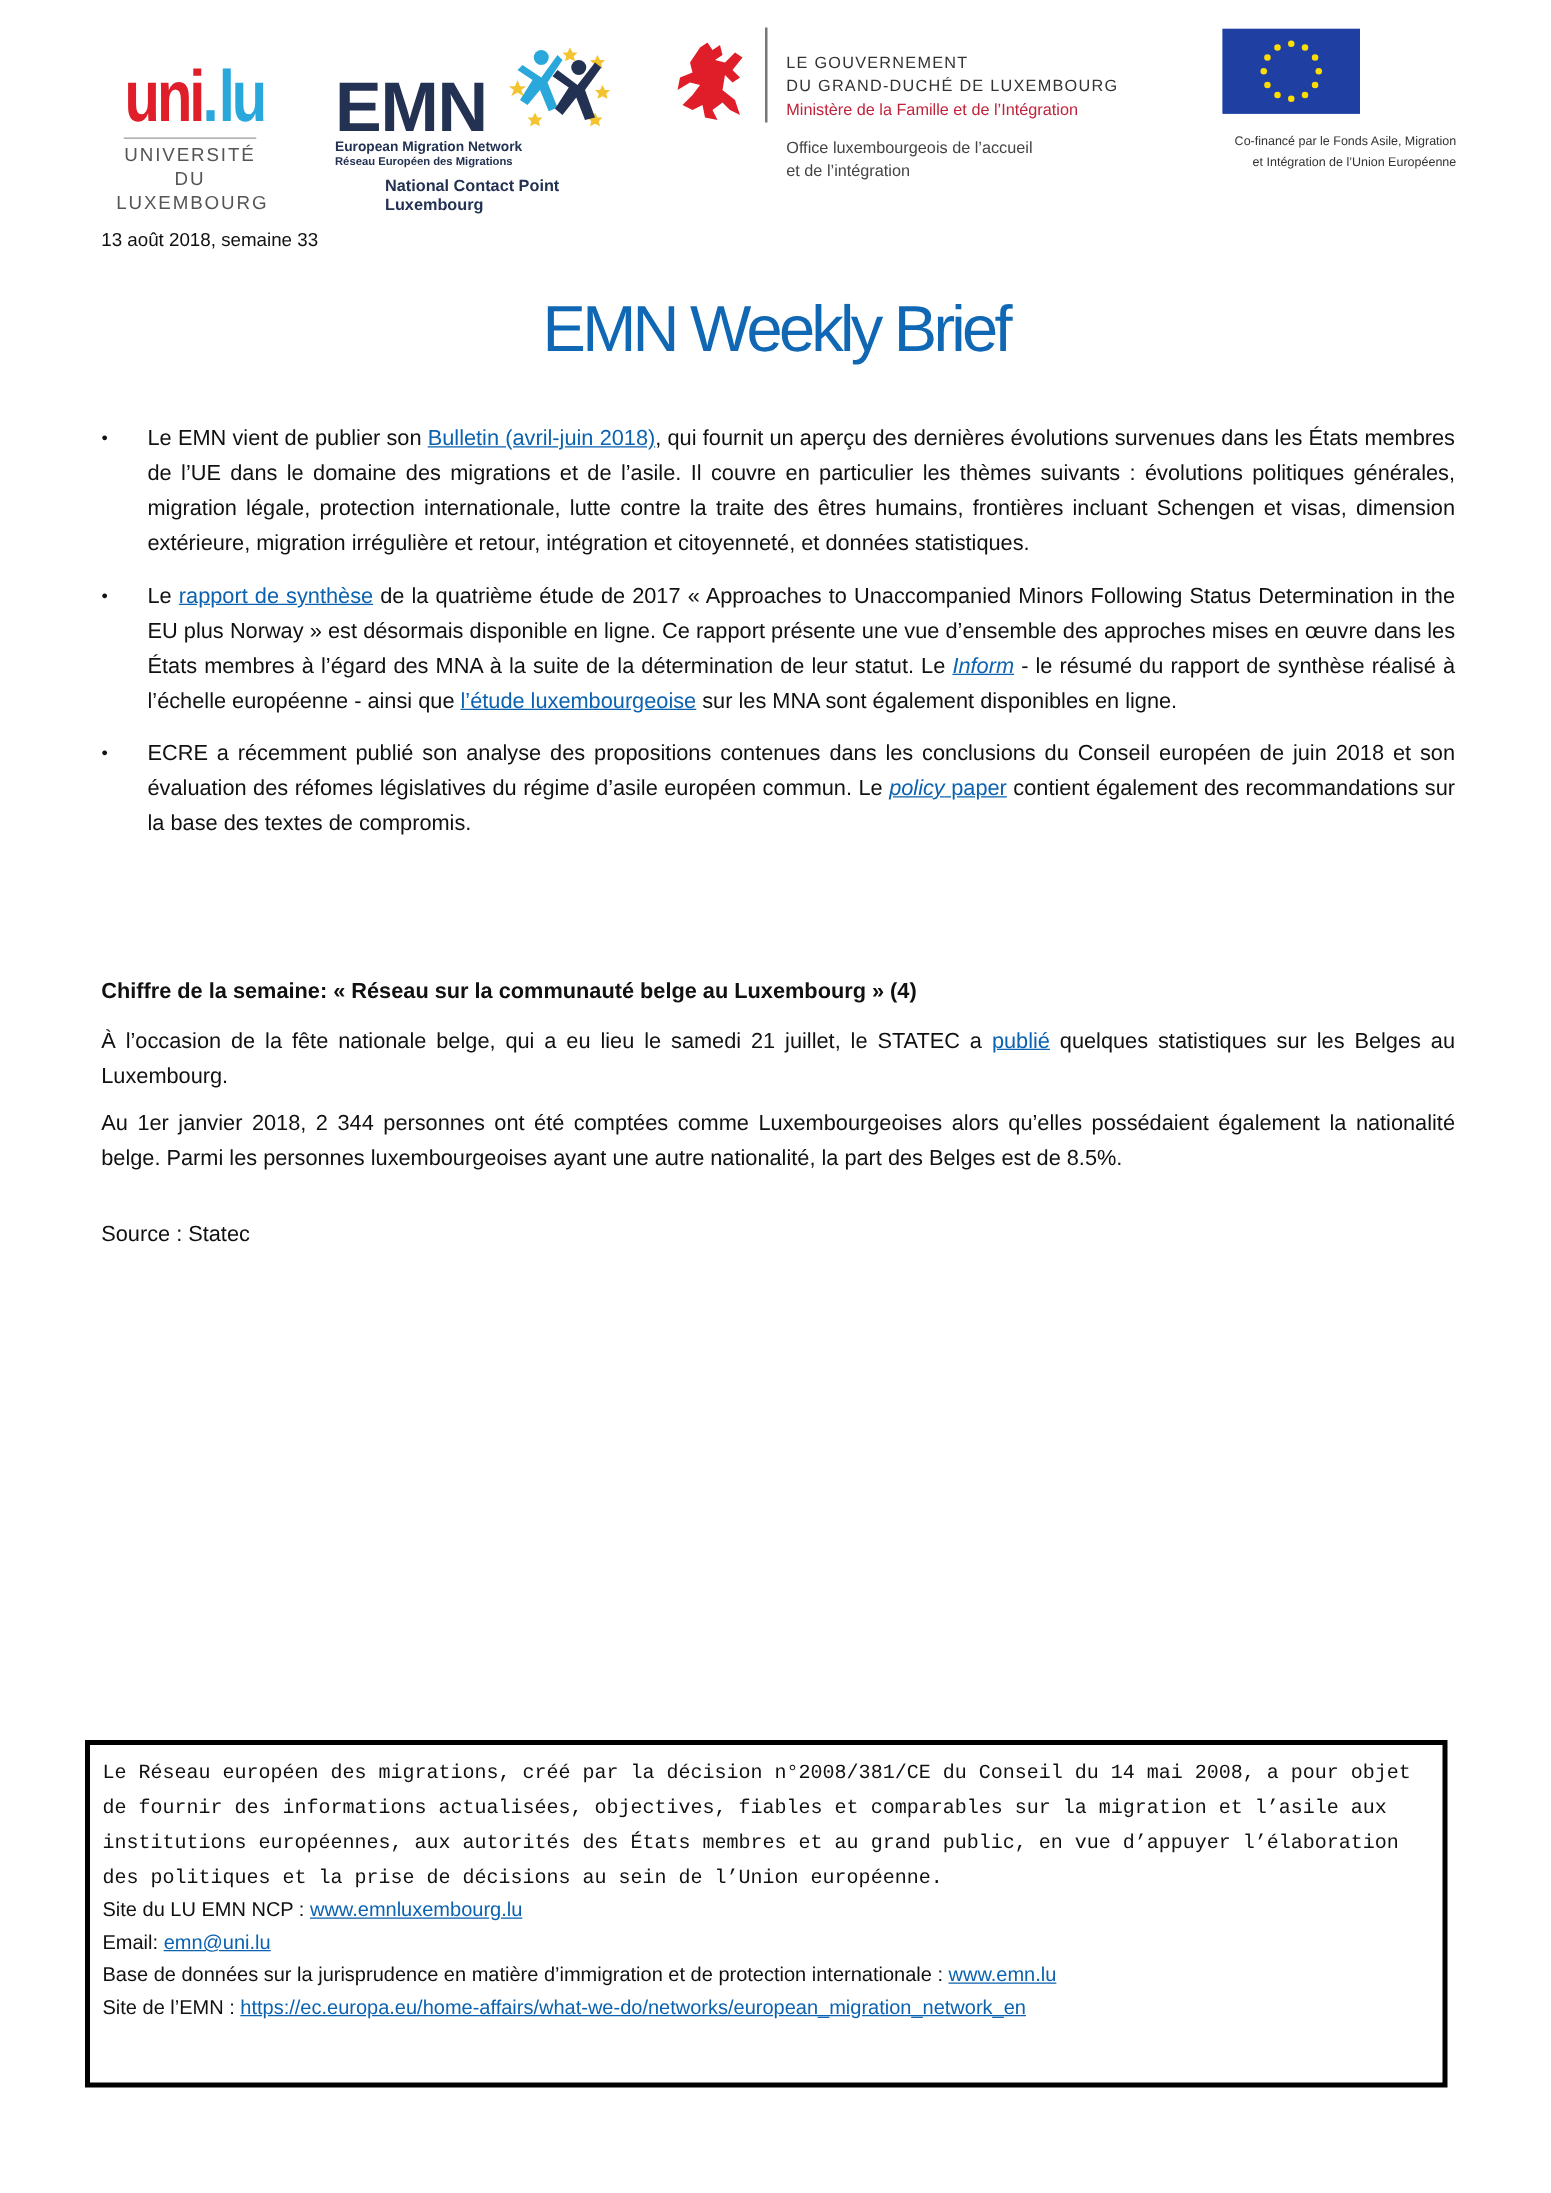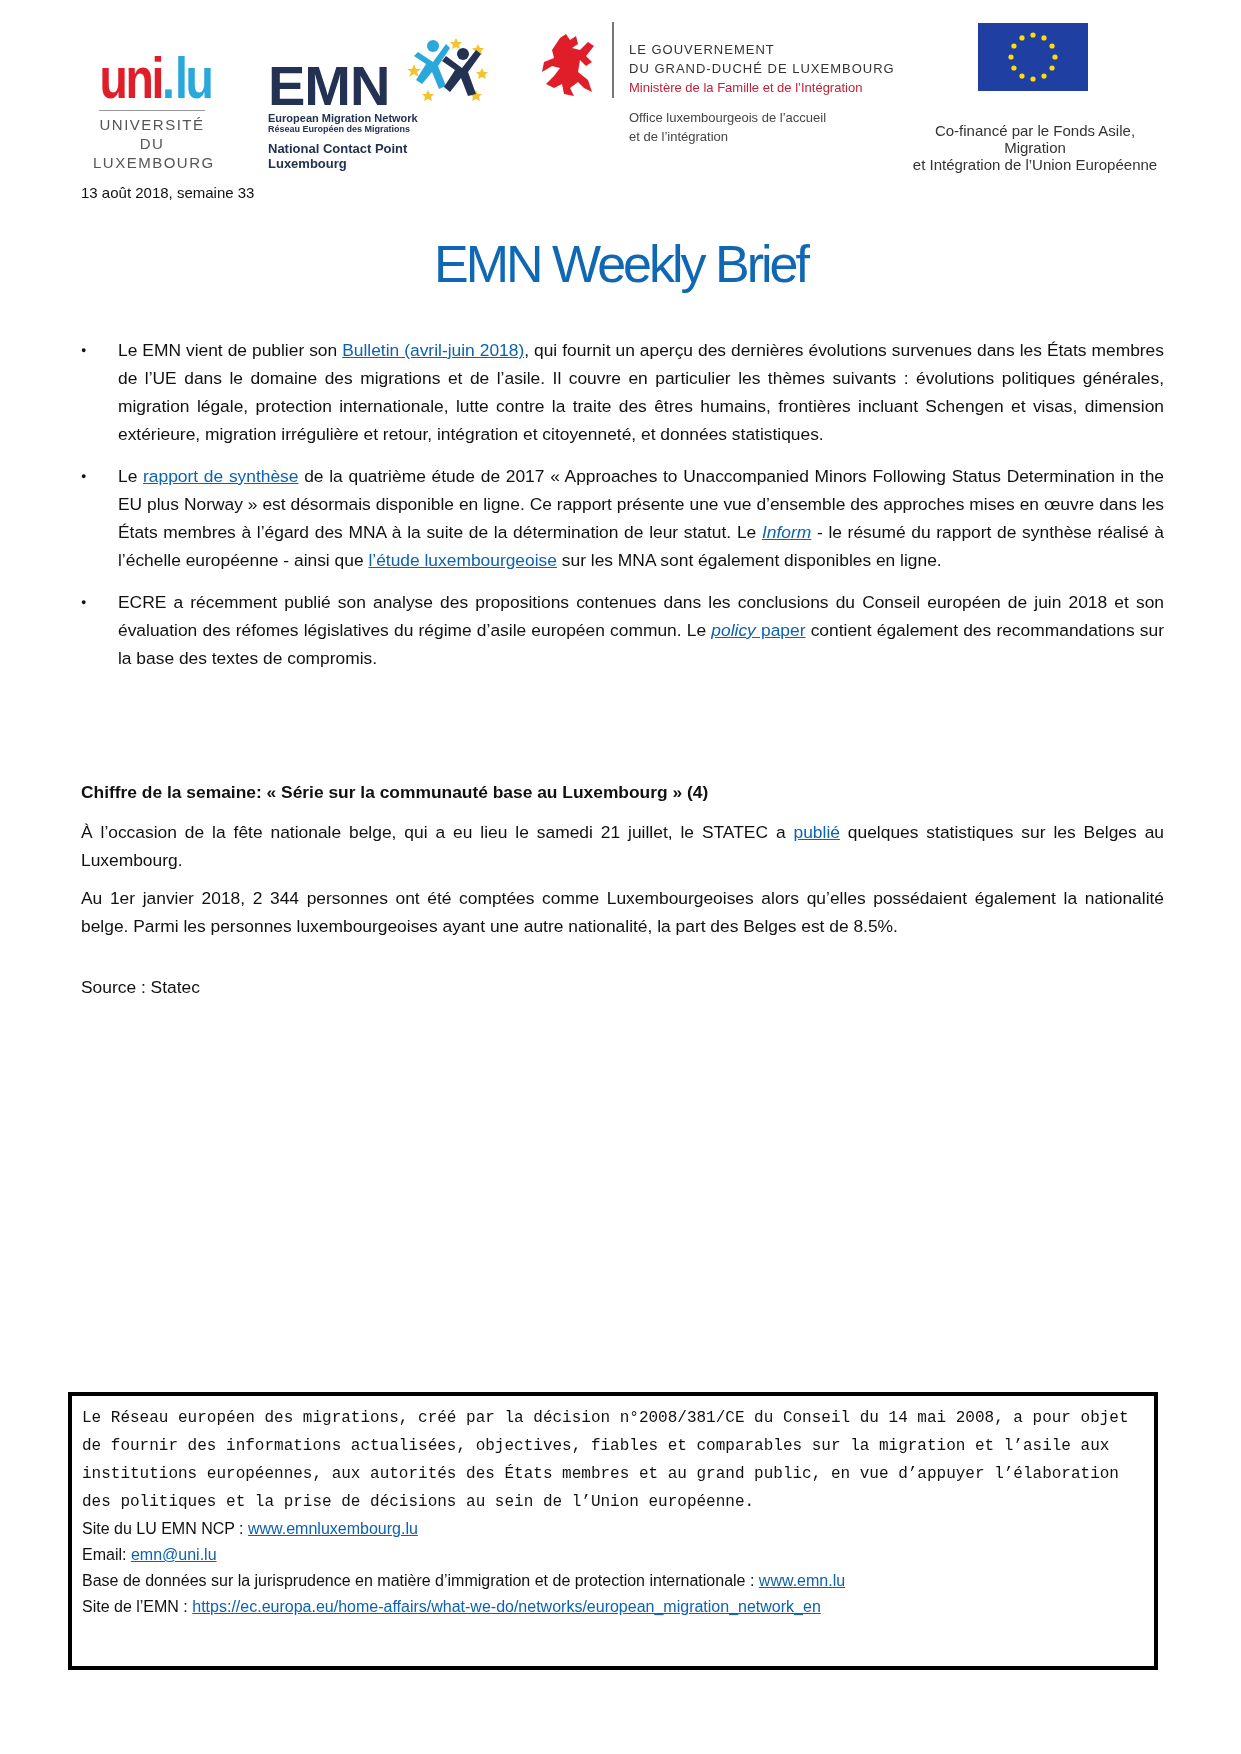--- a/index.html
+++ b/index.html
@@ -15,32 +15,32 @@
   .unilu-mark .uni { color: #e01e2a; font-weight: bold; font-size: 58px; letter-spacing: -3px; line-height: 56px; font-family: "Liberation Sans Narrow", "Liberation Sans", sans-serif; transform: scaleX(0.8); transform-origin: right bottom; display:inline-block; }
   .unilu-mark .lu { color: #2aa8dc; font-weight: bold; font-size: 58px; letter-spacing: -3px; line-height: 56px; transform: scaleX(0.8); transform-origin: left bottom; display:inline-block; }
   .unilu-sep { height: 1px; background: #999; margin: 4px 6px 4px; }
   .unilu-text { font-size: 15px; letter-spacing: 1.5px; color: #555; line-height: 19px; }
 
   .emn { left: 268px; top: 26px; width: 220px; }
   .emn-word { font-size: 56px; font-weight: bold; color: #233152; line-height: 60px; letter-spacing: -1px; display: inline-block; margin-top: 30px; }
   .emn-figs { position: absolute; left: 138px; top: 8px; width: 82px; height: 70px; }
   .emn-sub1 { font-size: 11px; font-weight: bold; color: #233152; line-height: 12px; margin-top: -4px; }
   .emn-sub2 { font-size: 9px; font-weight: bold; color: #233152; line-height: 11px; }
-  .emn-ncp { font-size: 13px; font-weight: bold; color: #233152; margin-top: 6px; }
+  .emn-ncp { font-size: 13px; font-weight: bold; color: #233152; margin-top: 6px; margin-left: 40px; }
 
   .lion { left: 540px; top: 32px; width: 56px; height: 66px; }
   .gov-sep { left: 612px; top: 22px; width: 2px; height: 76px; background: #777; }
   .gov { left: 629px; top: 40px; }
   .gov .l1, .gov .l2 { font-size: 13px; letter-spacing: 1px; color: #333; line-height: 19px; }
   .gov .l3 { font-size: 13px; color: #c0223a; line-height: 19px; }
   .gov .l4, .gov .l5 { font-size: 13px; color: #444; line-height: 19px; }
   .gov .l4 { margin-top: 11px; }
 
   .euflag { left: 978px; top: 23px; width: 110px; height: 68px; background: #1f3fa3; }
-  .eu-text { left: 905px; top: 122px; width: 260px; text-align: center; font-size: 15px; line-height: 17px; color: #333; }
+  .eu-text { left: 905px; top: 105px; width: 260px; text-align: right; font-size: 10px; line-height: 17px; color: #333; }
 
   .date { left: 81px; top: 184px; font-size: 15px; }
   .title { left: 0; width: 1241px; top: 234px; text-align: center; font-size: 52px; color: #1068b4; letter-spacing: -3px; line-height: 60px; }
 
   
   .bullets { left: 81px; top: 336px; width: 1083px; }
   .bullet { position: relative; padding-left: 37px; font-size: 17.4px; line-height: 28px; text-align: justify; margin-bottom: 14px; }
   .bullet .dot { position: absolute; left: 0; top: 0; width: 10px; }
   .bullet .dot::before { content: "●"; font-size: 9px; position: absolute; left: 0; top: 0; }
 
@@ -138,21 +138,21 @@
     <span class="dot"></span>
     <span>Le </span><a class="link">rapport de synthèse</a><span> de la quatrième étude de 2017 « Approaches to Unaccompanied Minors Following Status Determination in the EU plus Norway » est désormais disponible en ligne. Ce rapport présente une vue d’ensemble des approches mises en œuvre dans les États membres à l’égard des MNA à la suite de la détermination de leur statut.  Le </span><a class="link it">Inform</a><span> - le résumé du rapport de synthèse réalisé à l’échelle européenne - ainsi que </span><a class="link">l’étude luxembourgeoise</a><span> sur les MNA sont également disponibles en ligne.</span>
   </div>
   <div class="bullet">
     <span class="dot"></span>
     <span>ECRE a récemment publié son analyse des propositions contenues dans les conclusions du Conseil européen de juin 2018 et son évaluation des réfomes législatives du régime d’asile européen commun. Le </span><a class="link"><span class="it">policy</span><span> paper</span></a><span> contient également des recommandations sur la base des textes de compromis.</span>
   </div>
 </div>
 
 <div class="abs fig-title">
-  <span>Chiffre de la semaine: « Série sur la communauté base au Luxembourg »</span><span> (4)</span>
+  <span>Chiffre de la semaine: « Réseau sur la communauté belge au Luxembourg »</span><span> (4)</span>
 </div>
 <div class="abs para p1">
   <span>À l’occasion de la fête nationale belge, qui a eu lieu le samedi 21 juillet, le STATEC a </span><a class="link">publié</a><span> quelques statistiques sur les Belges au Luxembourg.</span>
 </div>
 <div class="abs para p2">Au 1er janvier 2018, 2 344 personnes ont été comptées comme Luxembourgeoises alors qu’elles possédaient également la nationalité belge. Parmi les personnes luxembourgeoises ayant une autre nationalité, la part des Belges est de 8.5%.</div>
 <div class="abs src">Source : Statec</div>
 
 <div class="abs box">
   <div class="box-inner">
     <p class="box-p">Le Réseau européen des migrations, créé par la décision n°2008/381/CE du Conseil du 14 mai 2008, a pour objet de fournir des informations actualisées, objectives, fiables et comparables sur la migration et l’asile aux institutions européennes, aux autorités des États membres et au grand public, en vue d’appuyer l’élaboration des politiques et la prise de décisions au sein de l’Union européenne.</p>

